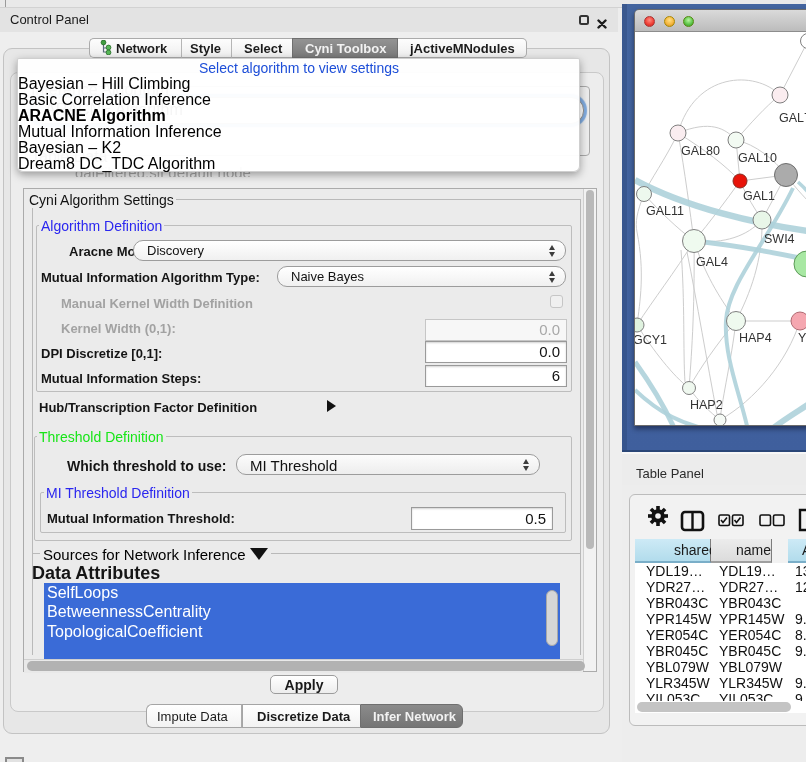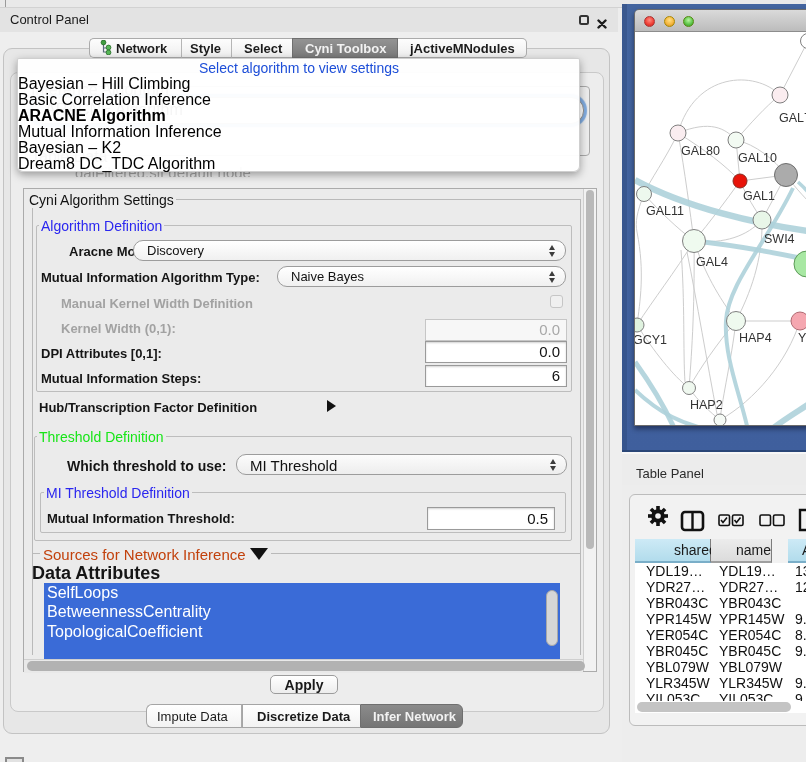--- a/index.html
+++ b/index.html
@@ -89,47 +89,47 @@
   <span class="ct" style="top:2px;">Naive Bayes</span>
   <span class="arr" style="top:3px;">
       <span class="a1"></span>
       <span class="a2"></span>
     </span>
 </div>
 <div class="abs lbl dis" style="left:61px;top:296px;">Manual Kernel Width Definition</div>
 <div class="abs" style="left:550px;top:295px;width:13px;height:13px;background:#f0f0f0;border:1px solid #c6c6c6;border-radius:3px;"></div>
 <div class="abs lbl dis" style="left:61px;top:321px;">Kernel Width (0,1):</div>
 <div class="field" style="left:425px;top:319px;width:142px;height:22px;background:#f7f7f7;border-color:#c6c6c6;color:#a8a8a8;box-shadow:none;line-height:20px;">0.0</div>
-<div class="abs lbl" style="left:41px;top:346px;">DPI Attributes [0,1]:</div>
+<div class="abs lbl" style="left:41px;top:346px;">DPI Discretize [0,1]:</div>
 <div class="field" style="left:425px;top:341px;width:142px;height:22px;line-height:20px;">0.0</div>
 <div class="abs lbl" style="left:41px;top:371px;">Mutual Information Steps:</div>
 <div class="field" style="left:425px;top:365px;width:142px;height:22px;line-height:20px;">6</div>
 
 <div class="abs lbl" style="left:39px;top:400px;">Hub/Transcription Factor Definition</div>
 <div class="abs" style="left:327px;top:400px;width:0;height:0;border-top:6.5px solid transparent;border-bottom:6.5px solid transparent;border-left:9px solid #111;"></div>
 
 <div class="abs" style="left:34px;top:436px;width:538px;height:105px;border:1px solid #bdbdbd;border-radius:2px;"></div>
 <div class="abs" style="left:37px;top:429px;background:#ebebeb;padding:0 2px;font-size:14px;color:#17e517;">Threshold Definition</div>
 
 <div class="abs lbl" style="left:67px;top:458px;font-size:14px;">Which threshold to use:</div>
-<div class="combo" style="left:236px;top:454px;width:331px;height:21px;background:linear-gradient(#fcfcfc,#ededed);">
+<div class="combo" style="left:236px;top:454px;width:304px;height:21px;background:linear-gradient(#fcfcfc,#ededed);">
   <span class="ct" style="top:2px;font-size:15px;">MI Threshold</span>
   <span class="arr" style="top:3px;">
       <span class="a1"></span>
       <span class="a2"></span>
     </span>
 </div>
 
 <div class="abs" style="left:40px;top:492px;width:526px;height:41px;border:1px solid #bdbdbd;border-radius:2px;"></div>
 <div class="abs" style="left:44px;top:485px;background:#ebebeb;padding:0 2px;font-size:14px;color:#2a26ef;">MI Threshold Definition</div>
 <div class="abs lbl" style="left:47px;top:511px;">Mutual Information Threshold:</div>
-<div class="field" style="left:427px;top:507px;width:128px;height:23px;line-height:21px;">0.5</div>
+<div class="field" style="left:411px;top:507px;width:142px;height:23px;line-height:21px;">0.5</div>
 
 <div class="abs" style="left:32px;top:553px;width:549px;height:102px;border:1px solid #b9b9b9;border-bottom:none;"></div>
-<div class="abs" style="left:40px;top:546px;background:#ebebeb;padding:0 3px;font-size:15px;color:#c2410c;">Sources for Network Inference <span style="display:inline-block;width:0;height:0;border-left:9px solid transparent;border-right:9px solid transparent;border-top:12px solid #111;vertical-align:0px;"></span></div>
+<div class="abs" style="left:40px;top:546px;background:#ebebeb;padding:0 3px;font-size:15px;color:#000000;">Sources for Network Inference <span style="display:inline-block;width:0;height:0;border-left:9px solid transparent;border-right:9px solid transparent;border-top:12px solid #111;vertical-align:0px;"></span></div>
 <div class="abs lbl" style="left:32px;top:563px;font-size:18px;">Data Attributes</div>
 <div class="abs" style="left:44px;top:583px;width:516px;height:76px;background:#3a6bd7;color:#fff;font-size:16px;overflow:hidden;padding-top:0;">
   <div style="padding-left:3px;height:19.3px;line-height:19.3px;">SelfLoops</div>
   <div style="padding-left:3px;height:19.3px;line-height:19.3px;">BetweennessCentrality</div>
   <div style="padding-left:3px;height:19.3px;line-height:19.3px;">TopologicalCoefficient</div>
 </div>
 <div class="abs" style="left:546px;top:590px;width:12px;height:56px;background:#d6d6d6;border:1px solid #a8a8a8;border-radius:6px;"></div>
 
 <div class="abs" style="left:270px;top:675px;width:68px;height:19px;background:linear-gradient(#ffffff,#ededed);border:1px solid #9c9c9c;border-radius:5px;text-align:center;font-size:14px;font-weight:bold;color:#1a1a1a;line-height:18px;">Apply</div>
 

